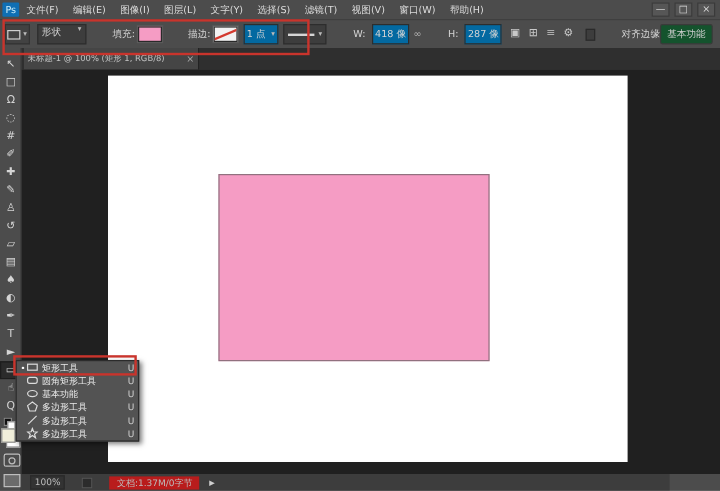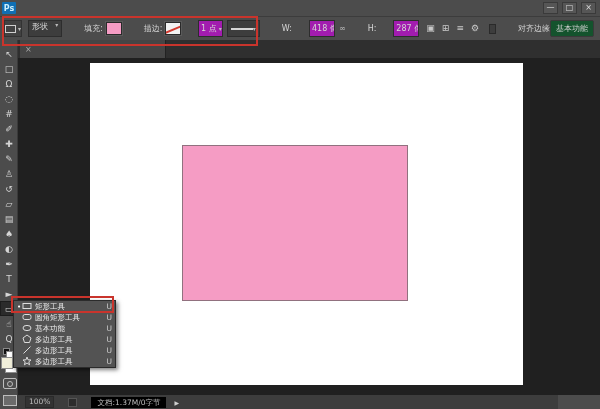--- a/index.html
+++ b/index.html
@@ -2,39 +2,39 @@
 <html><head>
 <meta charset="utf-8">
 <style>
   html,body{margin:0;padding:0;background:#777;}
   .app{position:relative;width:600px;height:409px;background:#4c4c4c;overflow:hidden;
        font-family:"DejaVu Sans",sans-serif;color:#d8d8d8;-webkit-font-smoothing:antialiased;}
   
   .menubar{position:absolute;left:0;top:0;width:600px;height:16px;background:#4c4c4c;
            border-bottom:1px solid #3c3c3c;display:flex;align-items:center;}
   .pslogo{width:14px;height:12px;margin:0 6px 0 2px;display:flex;align-items:center;justify-content:center;
-          font-size:8px;font-weight:bold;border-radius:1px;}
+          font-size:8px;font-weight:normal;border-radius:1px;}
   .menus{display:flex;gap:12px;font-size:8px;color:#ddd;}
   .menus span{cursor:default;white-space:nowrap;}
   .wincontrols{margin-left:auto;display:flex;gap:4px;padding-right:4px;}
   .winbtn{width:13px;height:10px;font-size:8px;line-height:10px;text-align:center;color:#ddd;background:#565656;border:1px solid #3a3a3a;}
   
   .optionsbar{position:absolute;left:0;top:17px;width:600px;height:23px;background:#4c4c4c;
               border-bottom:1px solid #383838;display:flex;align-items:center;font-size:8px;color:#d5d5d5;}
   .preset{margin-left:4px;width:24px;height:15px;background:#424242;border:1px solid #333;
           display:flex;align-items:center;justify-content:center;gap:2px;}
   .preset-rect{width:9px;height:6px;border:1px solid #cfcfcf;display:inline-block;}
   .arrow{font-size:6px;color:#bbb;}
   .select{margin-left:6px;width:42px;height:15px;background:#3d3d3d;border:1px solid #2d2d2d;
           display:flex;align-items:flex-start;justify-content:space-between;padding:0 3px;}
   .lbl{margin-left:22px;white-space:nowrap;}
   .swatch{margin-left:3px;width:22px;height:11px;border:1px solid #2a2a2a;box-shadow:0 0 0 1px #5a5a5a;position:relative;}
   .swatch.stroke{background:#f2f2f2;overflow:hidden;}
   .diag{position:absolute;left:-3px;top:4px;width:28px;height:2px;background:#d33a2f;transform:rotate(-23deg);}
-  .field{margin-left:17px;height:15px;background:#a21caf;border:1px solid #2d2d2d;display:flex;
+  .field{margin-left:5px;height:15px;background:#0369a1;border:1px solid #2d2d2d;display:flex;
          align-items:center;padding:0 2px;gap:2px;white-space:nowrap;overflow:hidden;}
   .field.strokew{width:30px;justify-content:space-between;}
   .field.dim{width:32px;}
   .stylebtn{margin-left:4px;width:36px;height:15px;background:#3d3d3d;border:1px solid #2d2d2d;
             display:flex;align-items:center;justify-content:space-between;padding:0 3px;}
   .lineGlyph{display:inline-block;width:22px;height:0;border-top:2px solid #d5d5d5;}
   .linkicon{margin-left:4px;color:#b5b5b5;font-size:8px;}
   .iconbtn{margin-left:7px;font-size:9px;color:#c9c9c9;line-height:15px;}
   .checkbox{margin-left:10px;width:8px;height:8px;background:#3d3d3d;border:1px solid #2a2a2a;display:inline-block;}
   .workspace{margin-left:auto;margin-right:6px;padding:2px 5px;background:#14532d;border:1px solid #3a3a3a;
@@ -64,21 +64,21 @@
   .tabx{margin-left:2px;color:#aaa;font-size:8px;}
   
   .pasteboard{position:absolute;left:18px;top:58px;width:582px;height:337px;background:#202020;}
   .canvas{position:absolute;left:72px;top:5px;width:433px;height:322px;background:#ffffff;}
   .pinkrect{position:absolute;left:92px;top:82px;width:226px;height:156px;border:1px solid rgba(90,90,90,.65);box-sizing:border-box;}
   
   .statusbar{position:absolute;left:18px;top:395px;width:540px;height:14px;background:#3d3d3d;
              display:flex;align-items:center;font-size:7.5px;color:#bdbdbd;}
   .zoomval{margin-left:7px;background:#333;border:1px solid #2a2a2a;padding:0 3px;line-height:10px;}
   .statusicon{margin-left:14px;width:7px;height:7px;background:#2c2c2c;border:1px solid #555;display:inline-block;}
-  .docinfo{margin-left:14px;background:#000000;padding:0 6px;line-height:11px;}
+  .docinfo{margin-left:14px;background:#b91c1c;padding:0 6px;line-height:11px;}
   .expand{margin-left:8px;font-size:6px;color:#cfcfcf;}
   
   .flyout{position:absolute;left:13px;top:300px;width:101px;background:#535353;border:1px solid #2b2b2b;
           box-shadow:2px 2px 4px rgba(0,0,0,.5);z-index:40;font-size:7.5px;color:#ebebeb;}
   .fly-item{height:11px;display:flex;align-items:center;padding:0 3px;white-space:nowrap;}
   .fly-bullet{width:5px;font-size:7px;color:#fff;}
   .fi{margin-right:3px;flex:none;}
   .fi *{fill:none;stroke:#dcdcdc;stroke-width:1;}
   .fly-label{flex:1;overflow:hidden;}
   .fly-short{margin-left:4px;color:#cfcfcf;}
@@ -89,20 +89,32 @@
 </style>
 </head>
 <body>
 
 <div class="app">
 
   <div class="menubar">
     <div class="pslogo" id="pslogo" style="background: rgb(15, 111, 180); color: rgb(205, 239, 252);">
       <span>Ps</span>
     </div>
+    <div class="menus">
+        <span>文件(F)</span>
+        <span>编辑(E)</span>
+        <span>图像(I)</span>
+        <span>图层(L)</span>
+        <span>文字(Y)</span>
+        <span>选择(S)</span>
+        <span>滤镜(T)</span>
+        <span>视图(V)</span>
+        <span>窗口(W)</span>
+        <span>帮助(H)</span>
+      </div>
     <div class="wincontrols">
         <span class="winbtn">—</span>
         <span class="winbtn">□</span>
         <span class="winbtn">×</span>
       </div>
   </div>
 
   <div class="optionsbar">
     <div class="preset">
       <span class="preset-rect"></span>
@@ -216,20 +228,21 @@
       <span class="fgc"></span>
     </div>
     <div class="qmask">
       <span class="qdot"></span>
     </div>
     <div class="smode"></div>
   </div>
 
   <div class="tabbar">
     <div class="tab">
+      <span class="tabtitle">未标题-1 @ 100% (矩形 1, RGB/8)</span>
       <span class="tabx">×</span>
     </div>
   </div>
 
   <div class="pasteboard">
     <div class="canvas">
       <div class="pinkrect" id="pinkRect" style="background: rgb(245, 156, 196);"></div>
     </div>
   </div>
 

